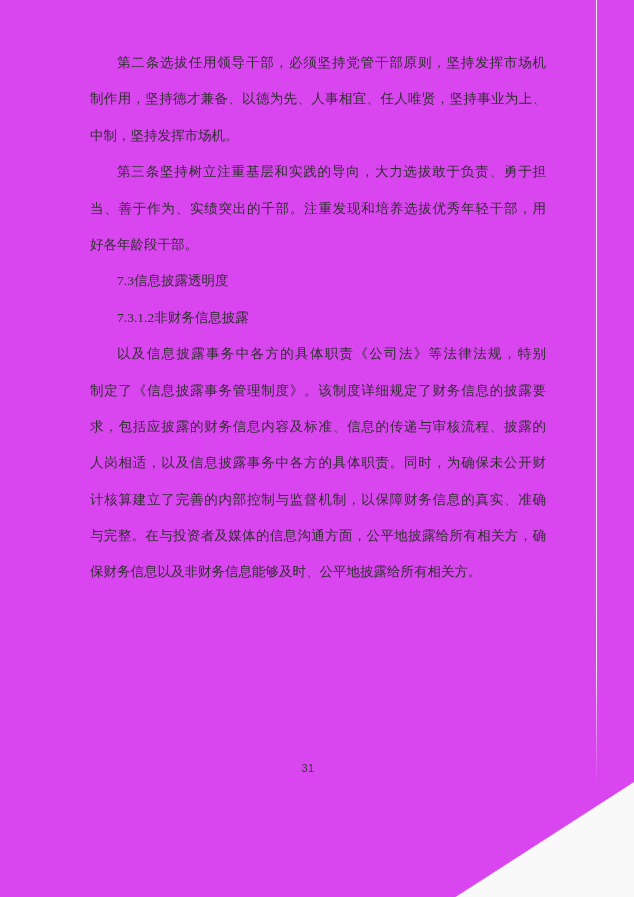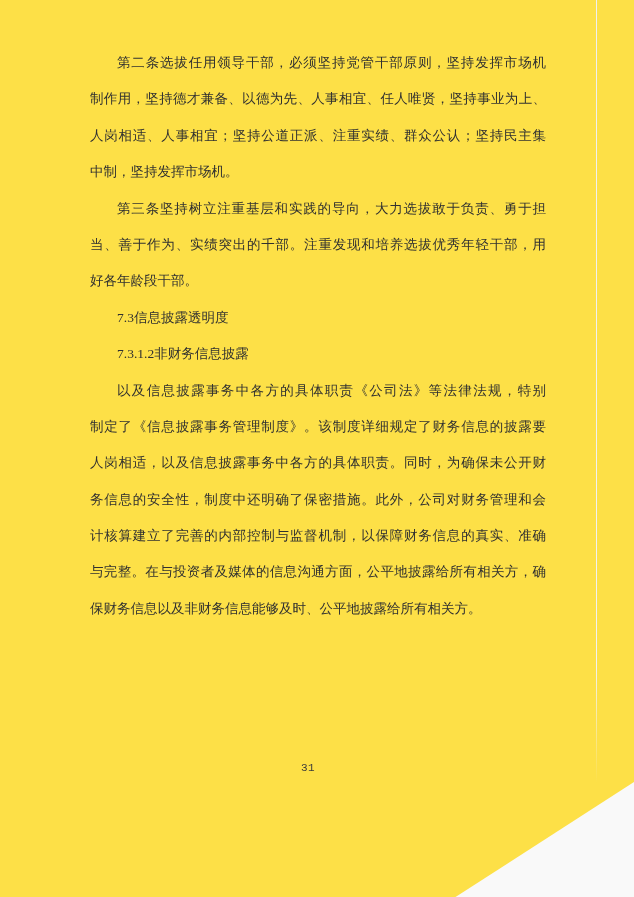--- a/index.html
+++ b/index.html
@@ -11,21 +11,21 @@
     width: 634px;
     height: 897px;
     background: #ffffff;
     position: relative;
     overflow: hidden;
     font-family: "Liberation Serif", "DejaVu Serif", serif;
   }
   .page {
     position: absolute;
     inset: 0;
-    background: #fde047;
+    background: #d946ef;
   }
   .text-column {
     position: absolute;
     left: 90px;
     top: 45px;
     width: 456px;
     color: #303030;
     font-size: 13.5px;
   }
   .line {
@@ -41,21 +41,21 @@
     text-align: justify;
     text-align-last: justify;
     overflow: hidden;
   }
   .page-number {
     position: absolute;
     left: 0;
     top: 762px;
     width: 616px;
     text-align: center;
-    font-family: Liberation Mono, monospace;
+    font-family: Liberation Sans, sans-serif;
     font-size: 11px;
     color: #3a3a3a;
     letter-spacing: 0.5px;
   }
   .scan-artifact-line {
     position: absolute;
     left: 596px;
     top: 0;
     width: 1px;
     height: 783px;
@@ -73,31 +73,30 @@
     pointer-events: none;
   }
 </style>
 </head>
 <body>
 
 <div class="page">
   <div class="text-column">
       <div class="line indent justify">第二条选拔任用领导干部，必须坚持党管干部原则，坚持发挥市场机</div>
       <div class="line justify">制作用，坚持德才兼备、以德为先、人事相宜、任人唯贤，坚持事业为上、</div>
-      <div class="line justify">人岗相适、人事相宜；坚持公道正派、注重实绩、群众公认；坚持民主集</div>
       <div class="line">中制，坚持发挥市场机。</div>
       <div class="line indent justify">第三条坚持树立注重基层和实践的导向，大力选拔敢于负责、勇于担</div>
       <div class="line justify">当、善于作为、实绩突出的千部。注重发现和培养选拔优秀年轻干部，用</div>
       <div class="line">好各年龄段干部。</div>
       <div class="line indent">7.3信息披露透明度</div>
       <div class="line indent">7.3.1.2非财务信息披露</div>
       <div class="line indent justify">以及信息披露事务中各方的具体职责《公司法》等法律法规，特别</div>
       <div class="line justify">制定了《信息披露事务管理制度》。该制度详细规定了财务信息的披露要</div>
+      <div class="line justify">求，包括应披露的财务信息内容及标准、信息的传递与审核流程、披露的</div>
       <div class="line justify">人岗相适，以及信息披露事务中各方的具体职责。同时，为确保未公开财</div>
-      <div class="line justify">务信息的安全性，制度中还明确了保密措施。此外，公司对财务管理和会</div>
       <div class="line justify">计核算建立了完善的内部控制与监督机制，以保障财务信息的真实、准确</div>
       <div class="line justify">与完整。在与投资者及媒体的信息沟通方面，公平地披露给所有相关方，确</div>
       <div class="line">保财务信息以及非财务信息能够及时、公平地披露给所有相关方。</div>
     </div>
   <div class="page-number">31</div>
   <div class="scan-artifact-line"></div>
   <div class="scan-shade"></div>
 </div>
 
 </body></html>

